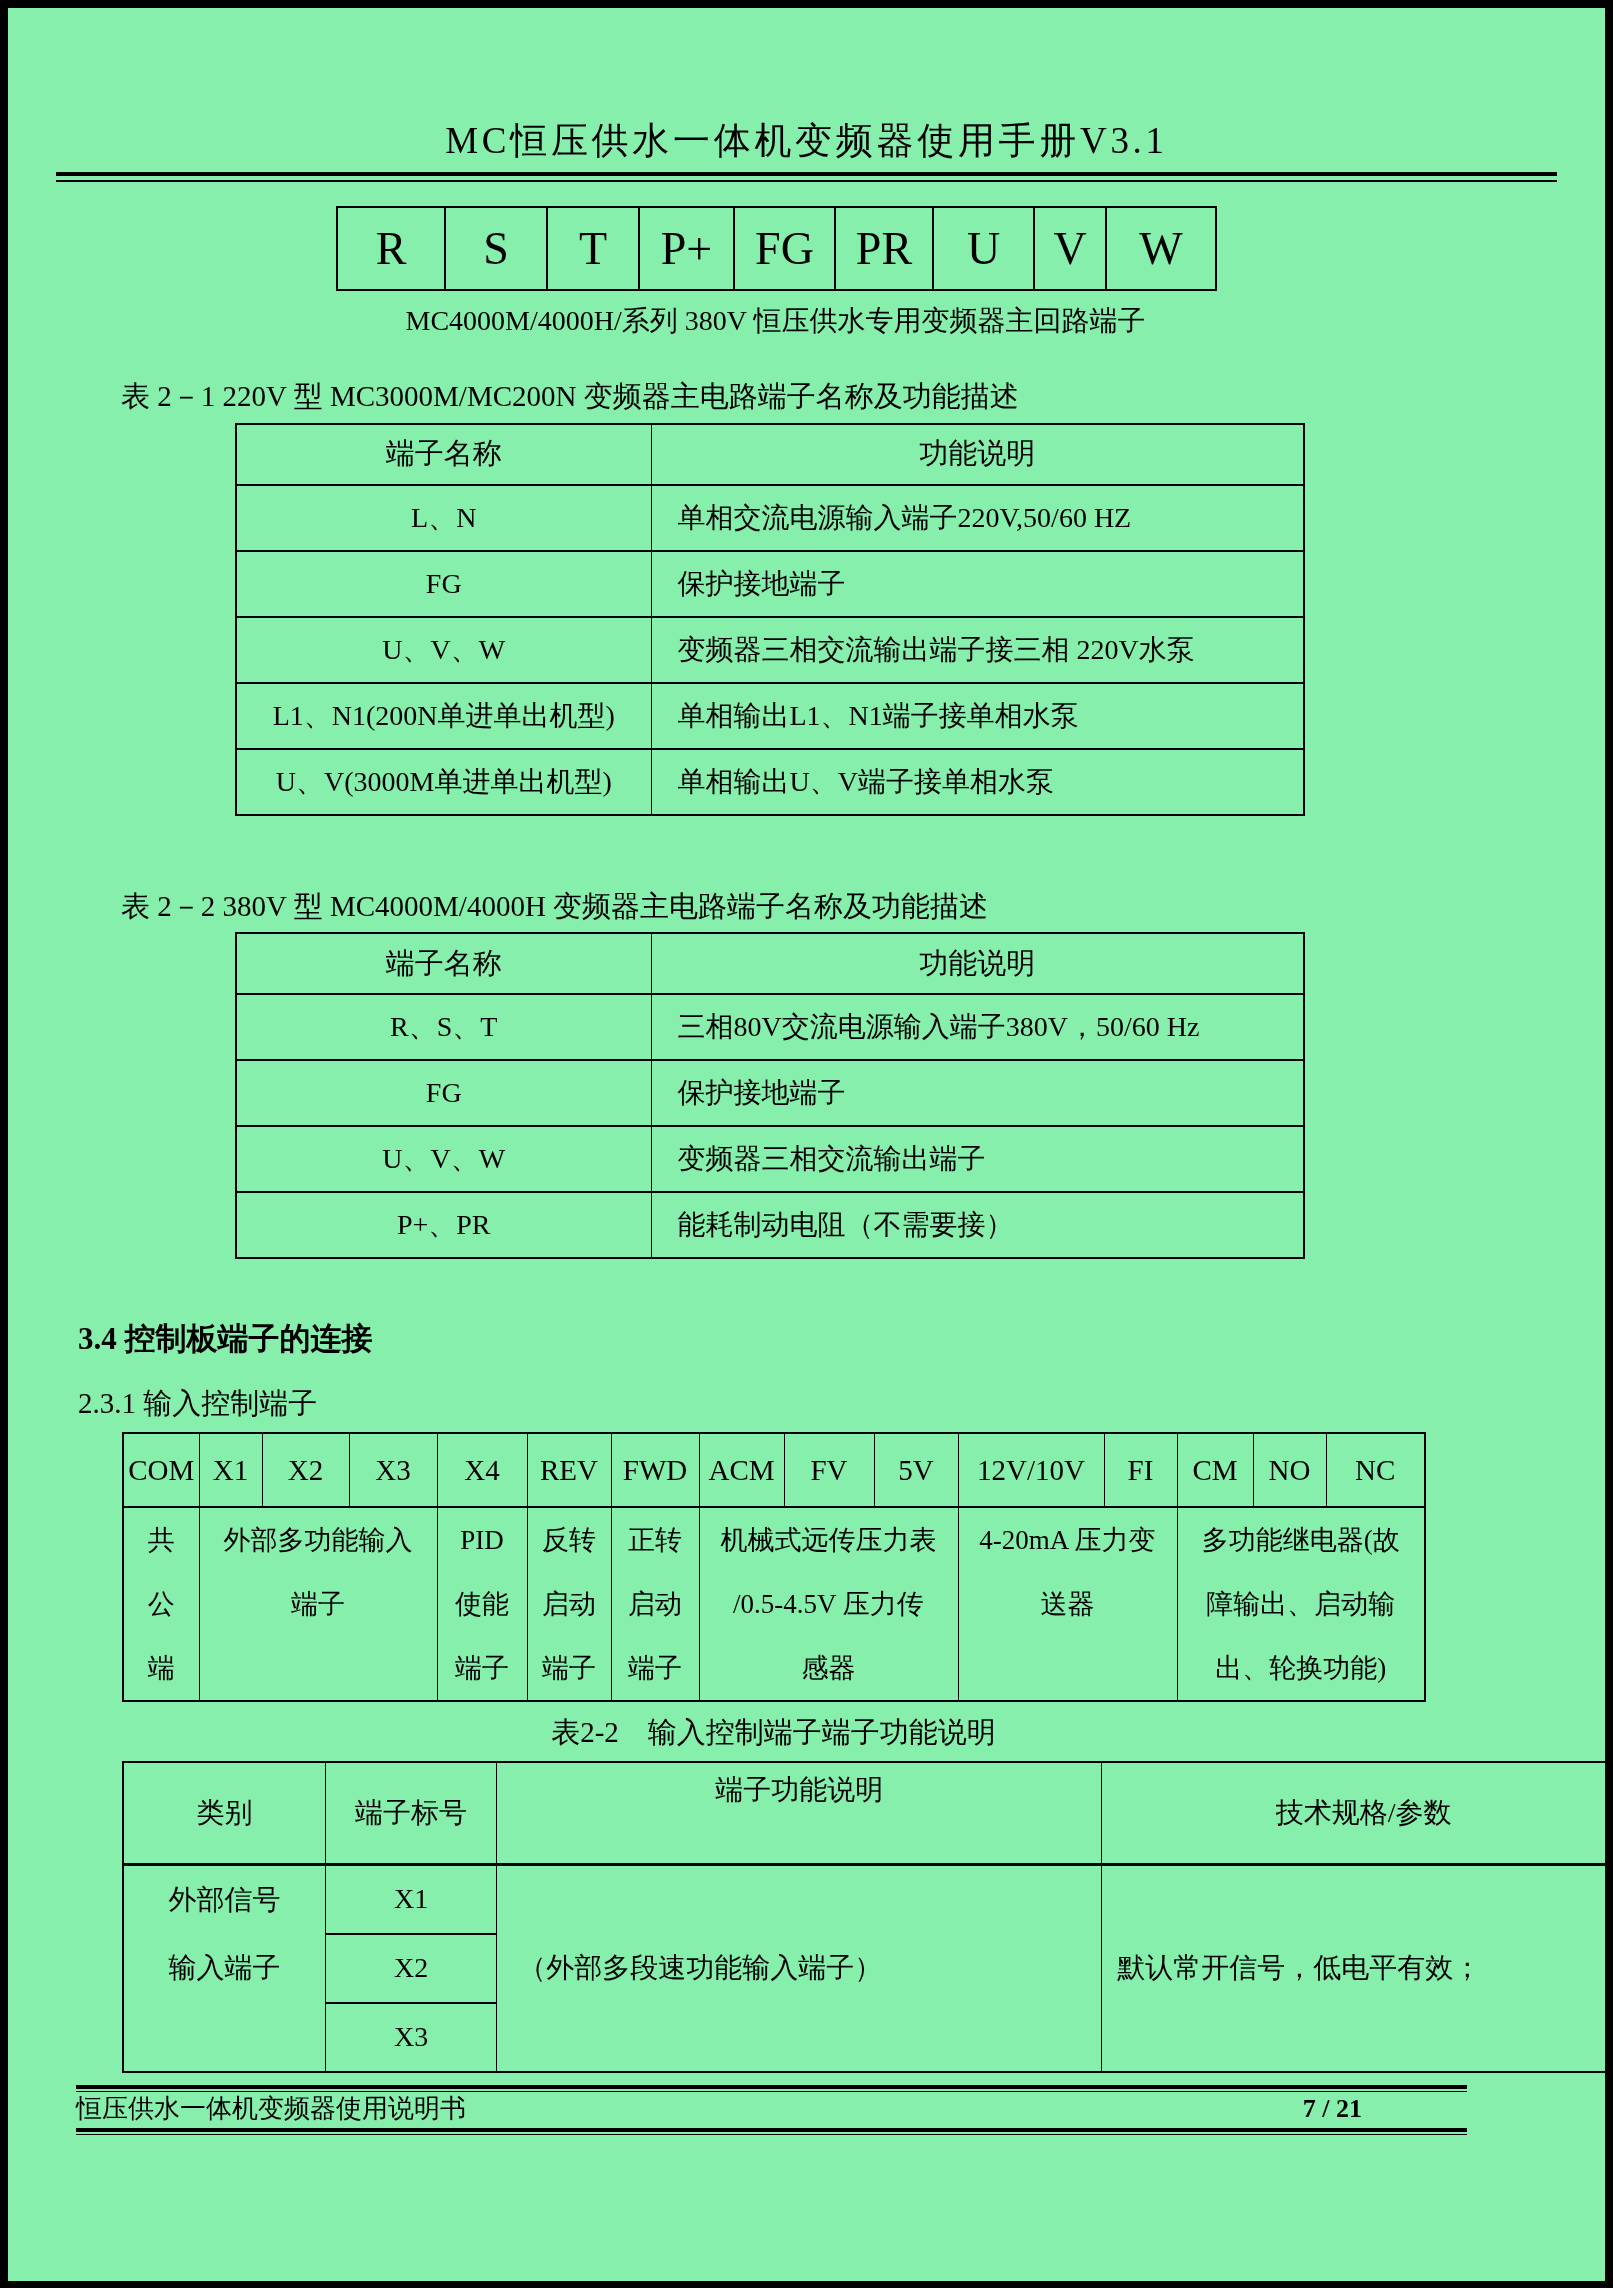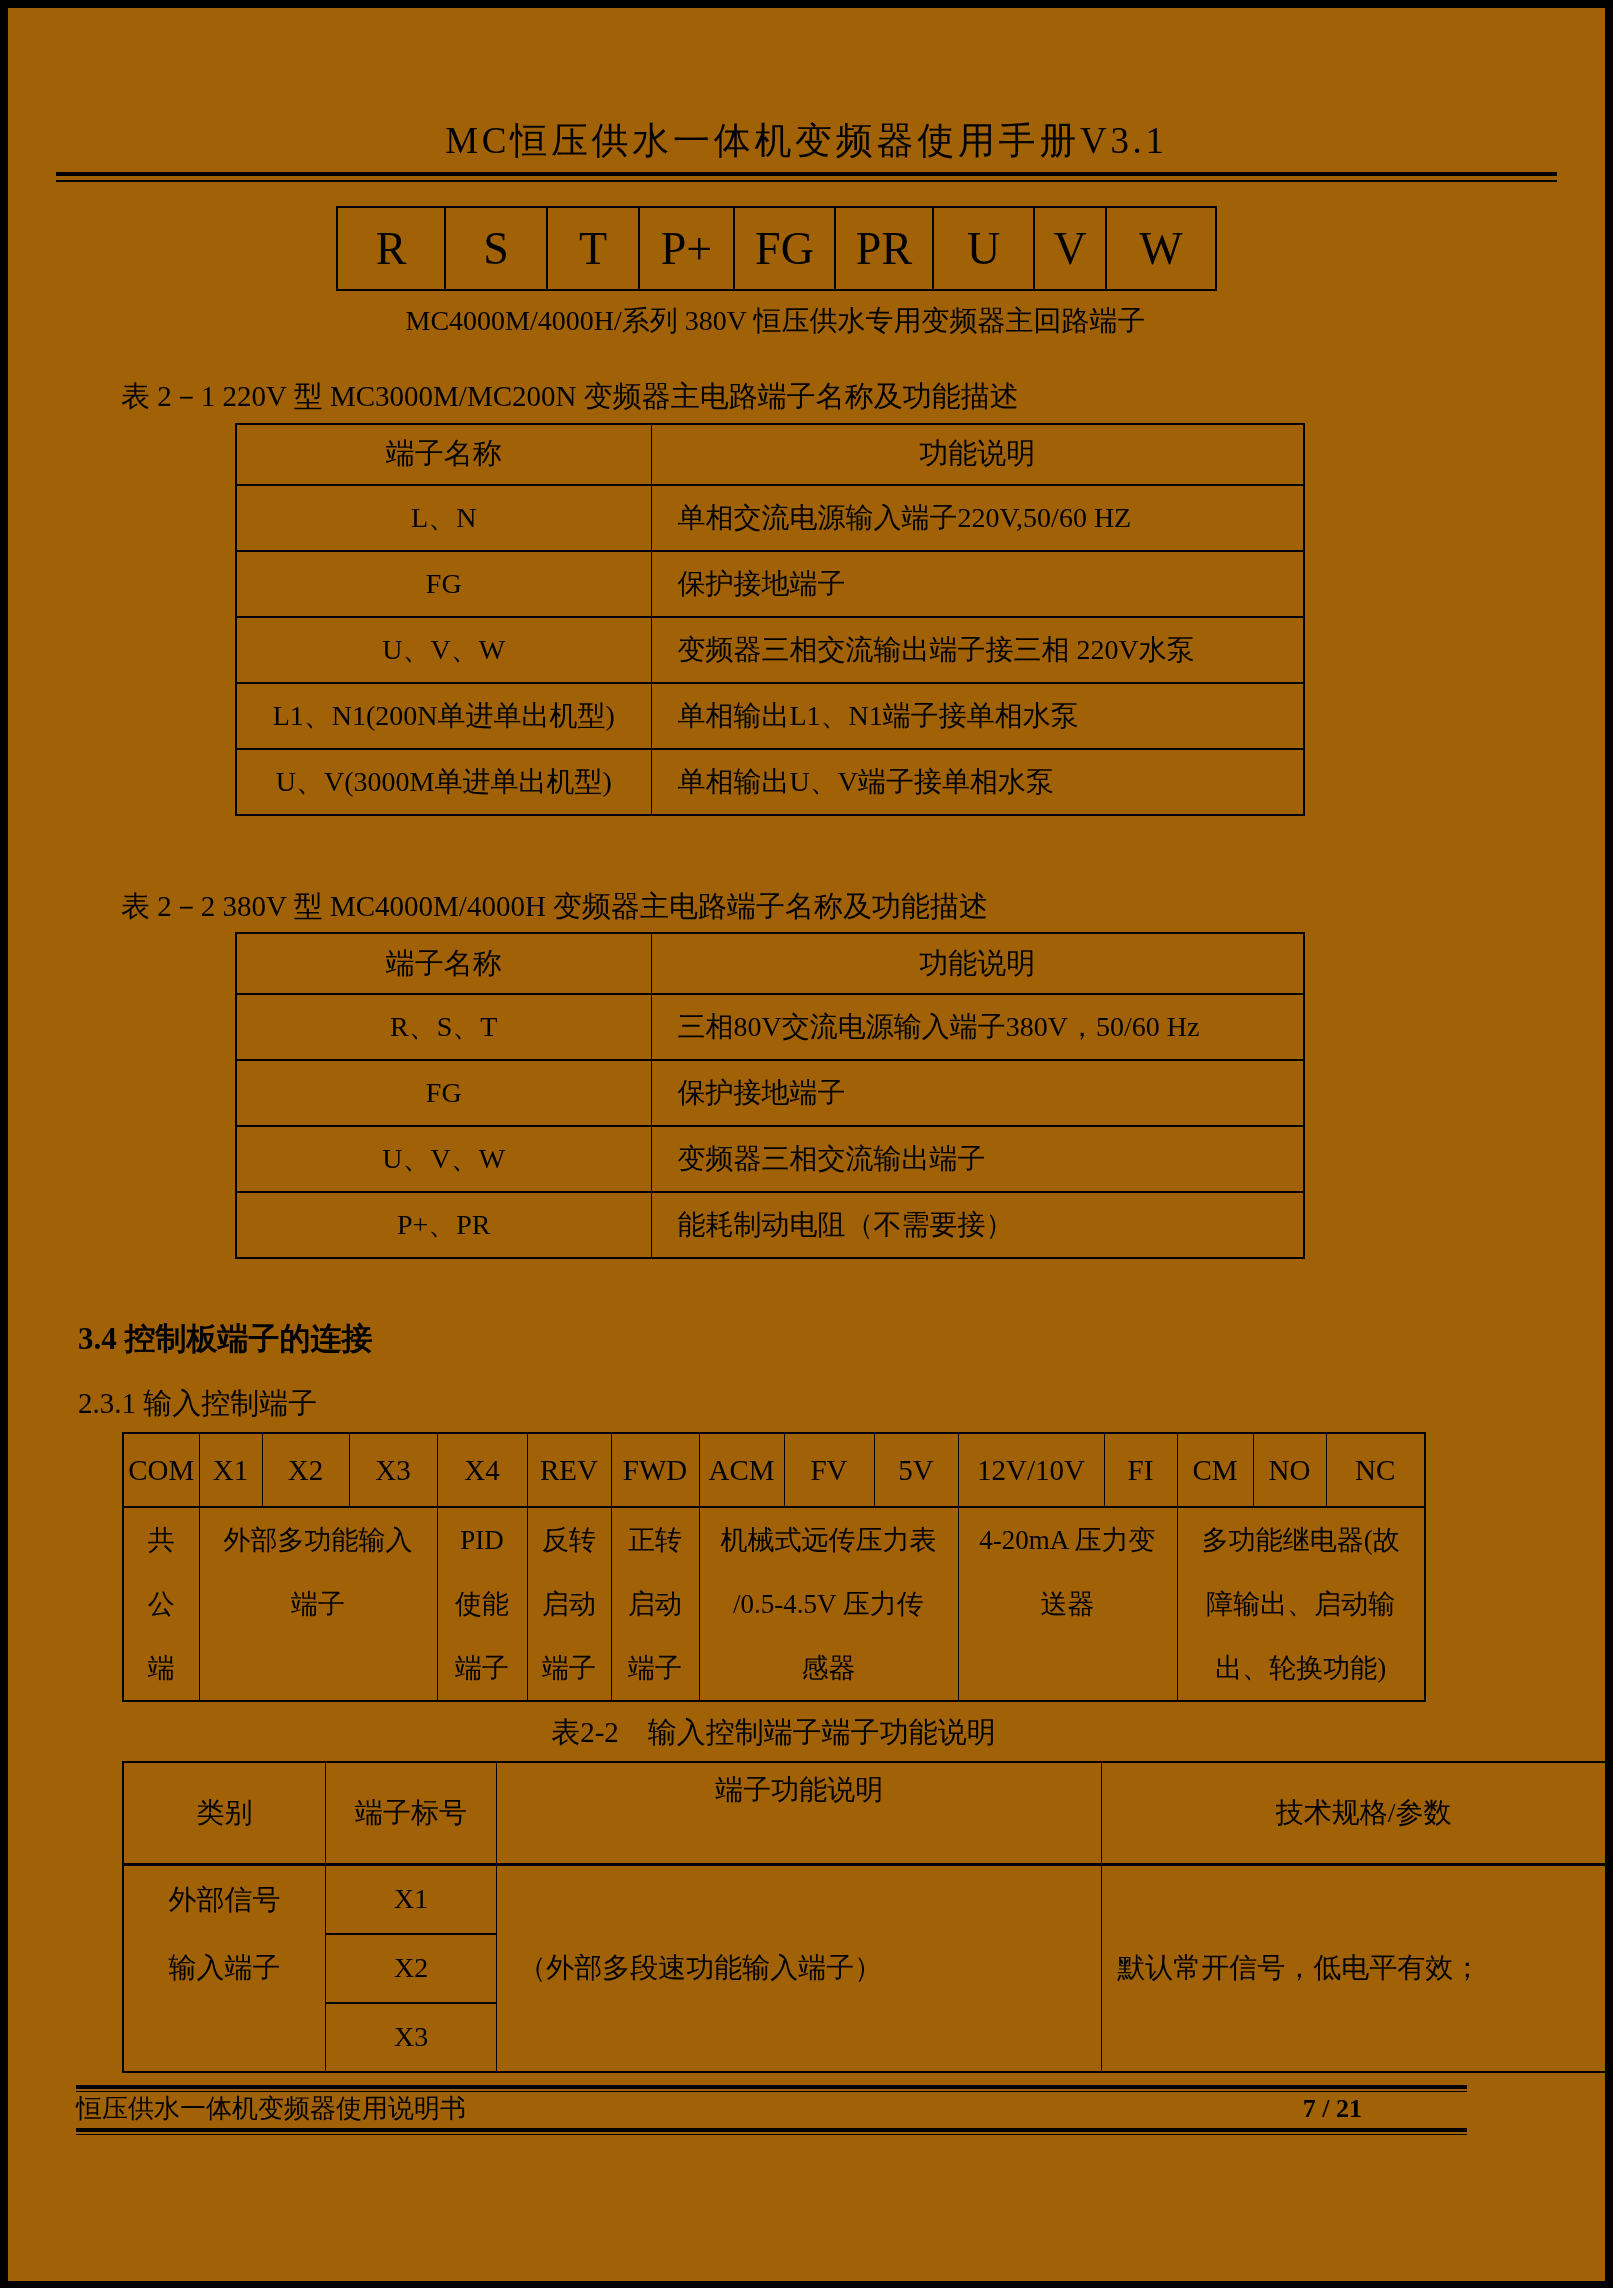--- a/index.html
+++ b/index.html
@@ -1,21 +1,21 @@
 <!DOCTYPE html>
 <html style="font-size:14.8px"><head>
 <meta charset="utf-8">
 <style>
   html,body{margin:0;padding:0;background:#fff;}
   .page{
     position:relative;
     width:1613px;height:2289px;
     box-sizing:border-box;
     border:8.3px solid #000;
-    background:#a16207;
+    background:#86efac;
     color:#000;
     font-family:"Liberation Serif","DejaVu Serif",serif;
     overflow:hidden;
   }
   
   .doc-title{margin-top:109px;text-align:center;font-size:37px;line-height:48px;letter-spacing:3.7px;}
   .head-rule{margin:7.4px 48px 0 48px;height:3.7px;border-top:4.6px solid #000;border-bottom:2.8px solid #000;}
   
   .strip{border-collapse:collapse;table-layout:fixed;width:879px;margin:24px 0 0 328px;}
   .strip td{border:2.8px solid #000;text-align:center;vertical-align:middle;font-size:46px;height:81px;padding:0;}

